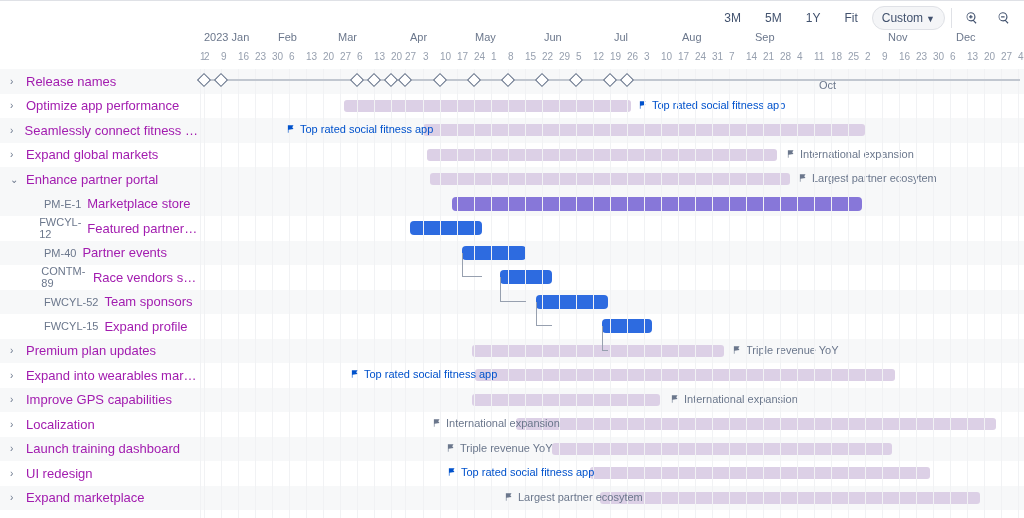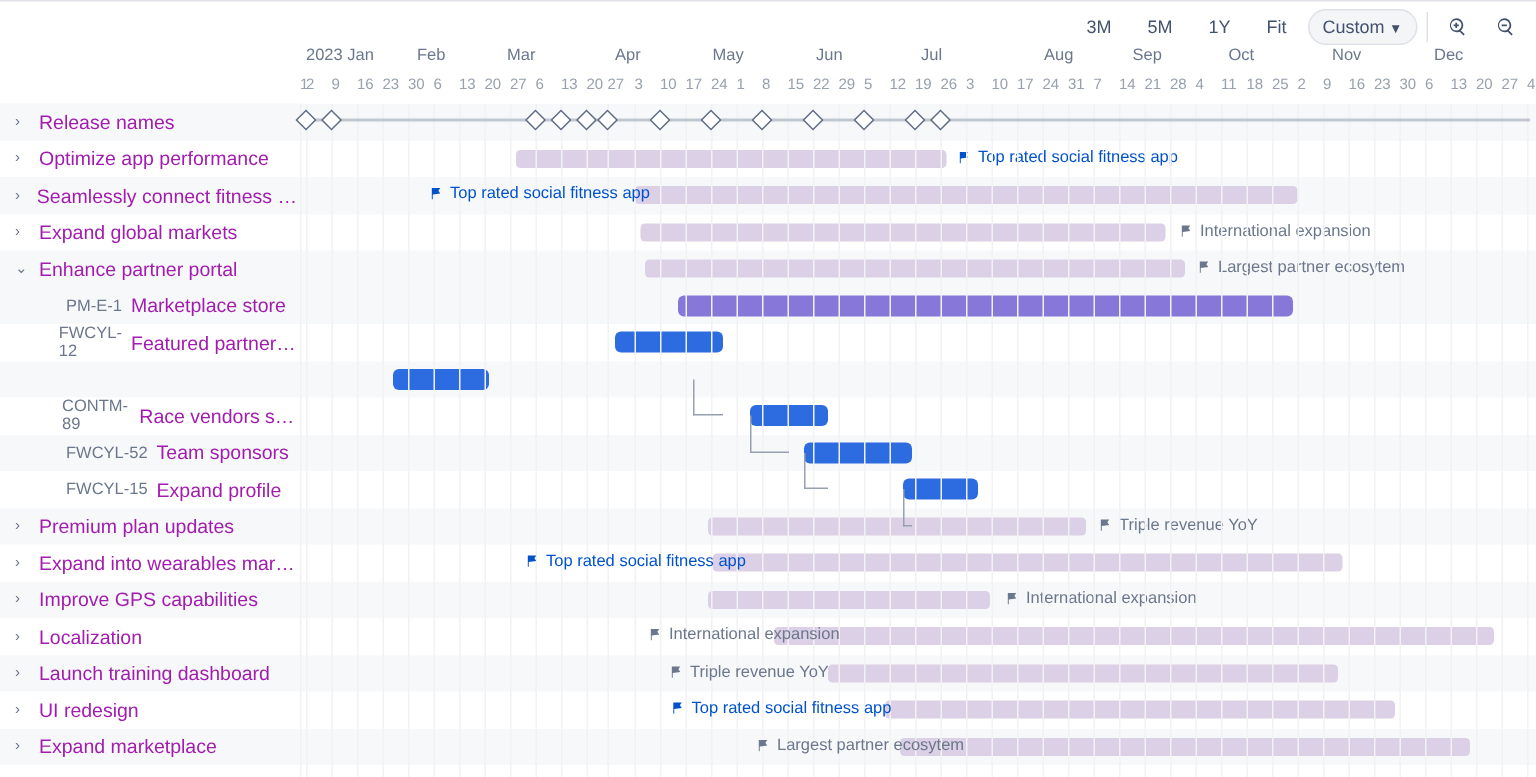--- a/index.html
+++ b/index.html
@@ -77,23 +77,23 @@
 
   <div class="timeline-header">
     <div class="months-row" id="months-row">
         <span class="month-lbl" style="left: 4px;">2023 Jan</span>
         <span class="month-lbl" style="left: 78px;">Feb</span>
         <span class="month-lbl" style="left: 138px;">Mar</span>
         <span class="month-lbl" style="left: 210px;">Apr</span>
         <span class="month-lbl" style="left: 275px;">May</span>
         <span class="month-lbl" style="left: 344px;">Jun</span>
         <span class="month-lbl" style="left: 414px;">Jul</span>
-        <span class="month-lbl" style="left: 496px;">Aug</span>
+        <span class="month-lbl" style="left: 482px;">Aug</span>
         <span class="month-lbl" style="left: 555px;">Sep</span>
-        <span class="month-lbl" style="left: 619px;">Oct</span>
+        <span class="month-lbl" style="left: 619px; margin-top: 48px;">Oct</span>
         <span class="month-lbl" style="left: 688px;">Nov</span>
         <span class="month-lbl" style="left: 756px;">Dec</span>
       </div>
     <div class="days-row" id="days-row">
         <span class="day-lbl" style="left: 0px;">1</span>
         <span class="day-lbl" style="left: 4px;">2</span>
         <span class="day-lbl" style="left: 21px;">9</span>
         <span class="day-lbl" style="left: 38px;">16</span>
         <span class="day-lbl" style="left: 55px;">23</span>
         <span class="day-lbl" style="left: 72px;">30</span>
@@ -298,20 +298,25 @@
         <div class="row-left child white">
           <span class="spacer"></span>
           <span class="code">FWCYL-12</span>
           <span class="name">Featured partner of the month</span>
         </div>
         <div class="row-right">
           <div class="bar task-blue" style="left: 210px; width: 72px;"></div>
         </div>
       </div>
       <div class="row alt">
+        <div class="row-left child">
+          <span class="spacer"></span>
+          <span class="code">PM-40</span>
+          <span class="name">Partner events</span>
+        </div>
         <div class="row-right">
           <div class="bar task-blue" style="left: 262px; width: 64px;"></div>
         </div>
       </div>
       <div class="row">
         <div class="row-left child white">
           <span class="spacer"></span>
           <span class="code">CONTM-89</span>
           <span class="name">Race vendors spotlight</span>
         </div>

